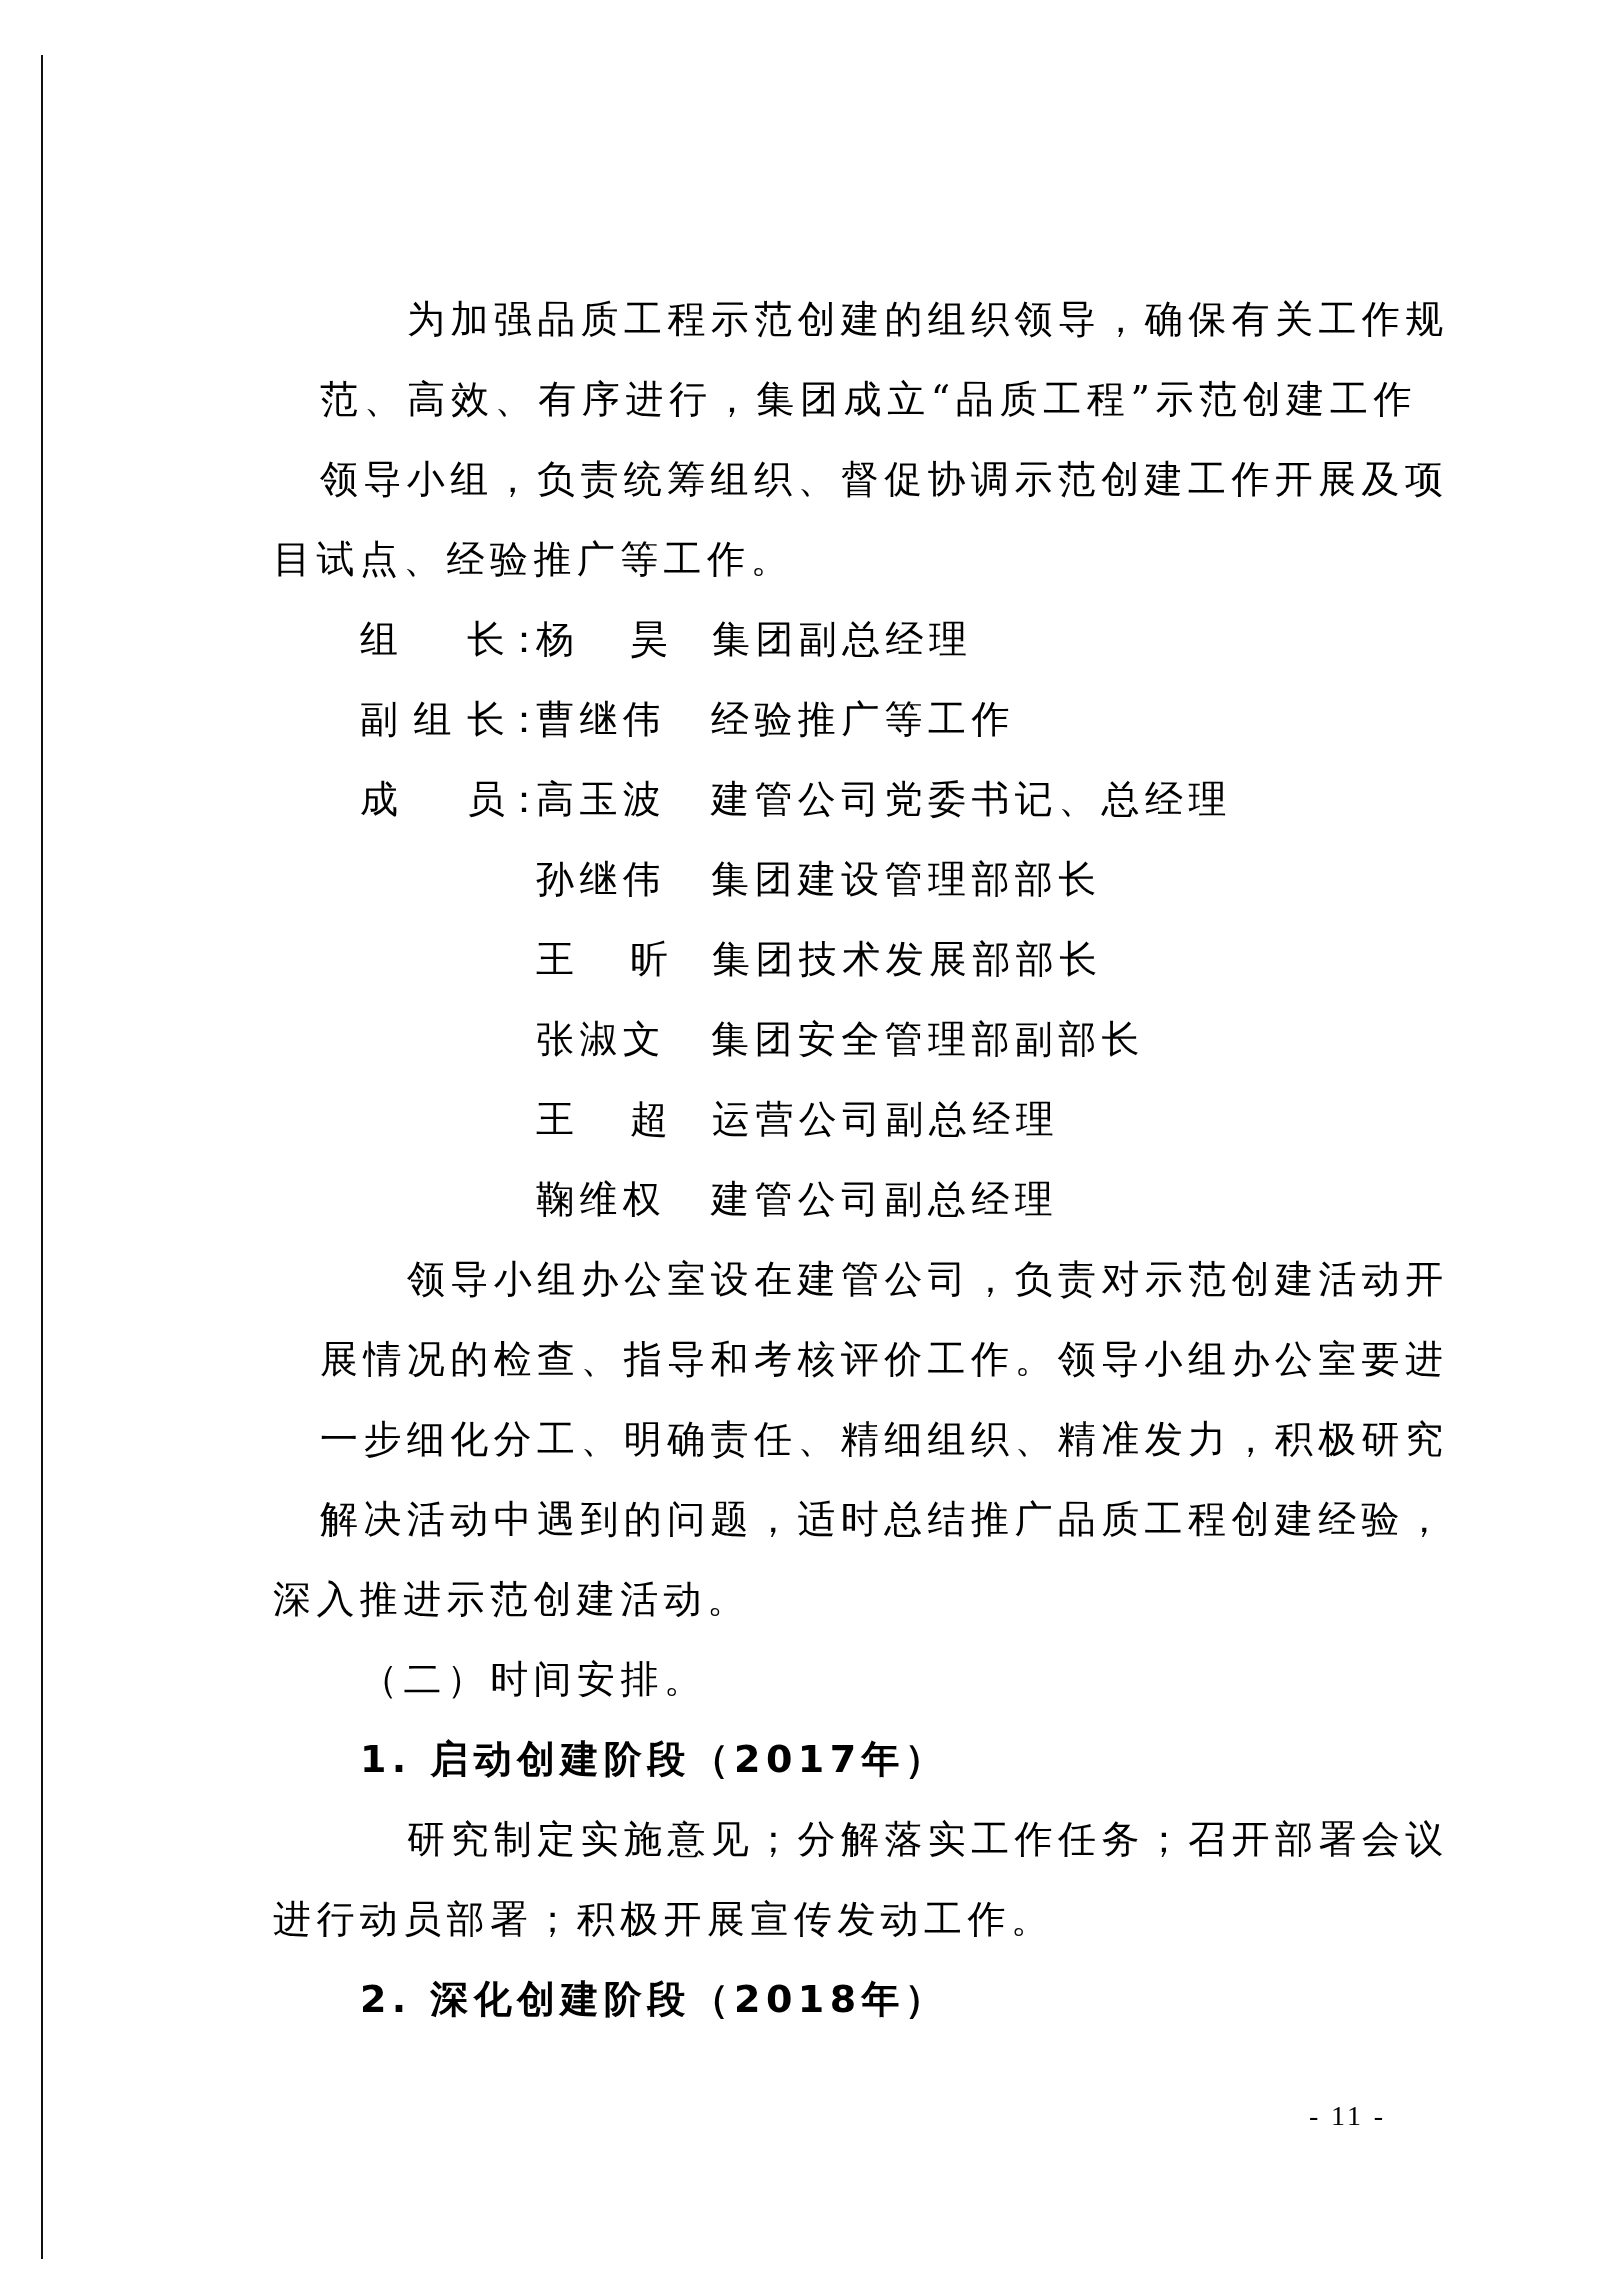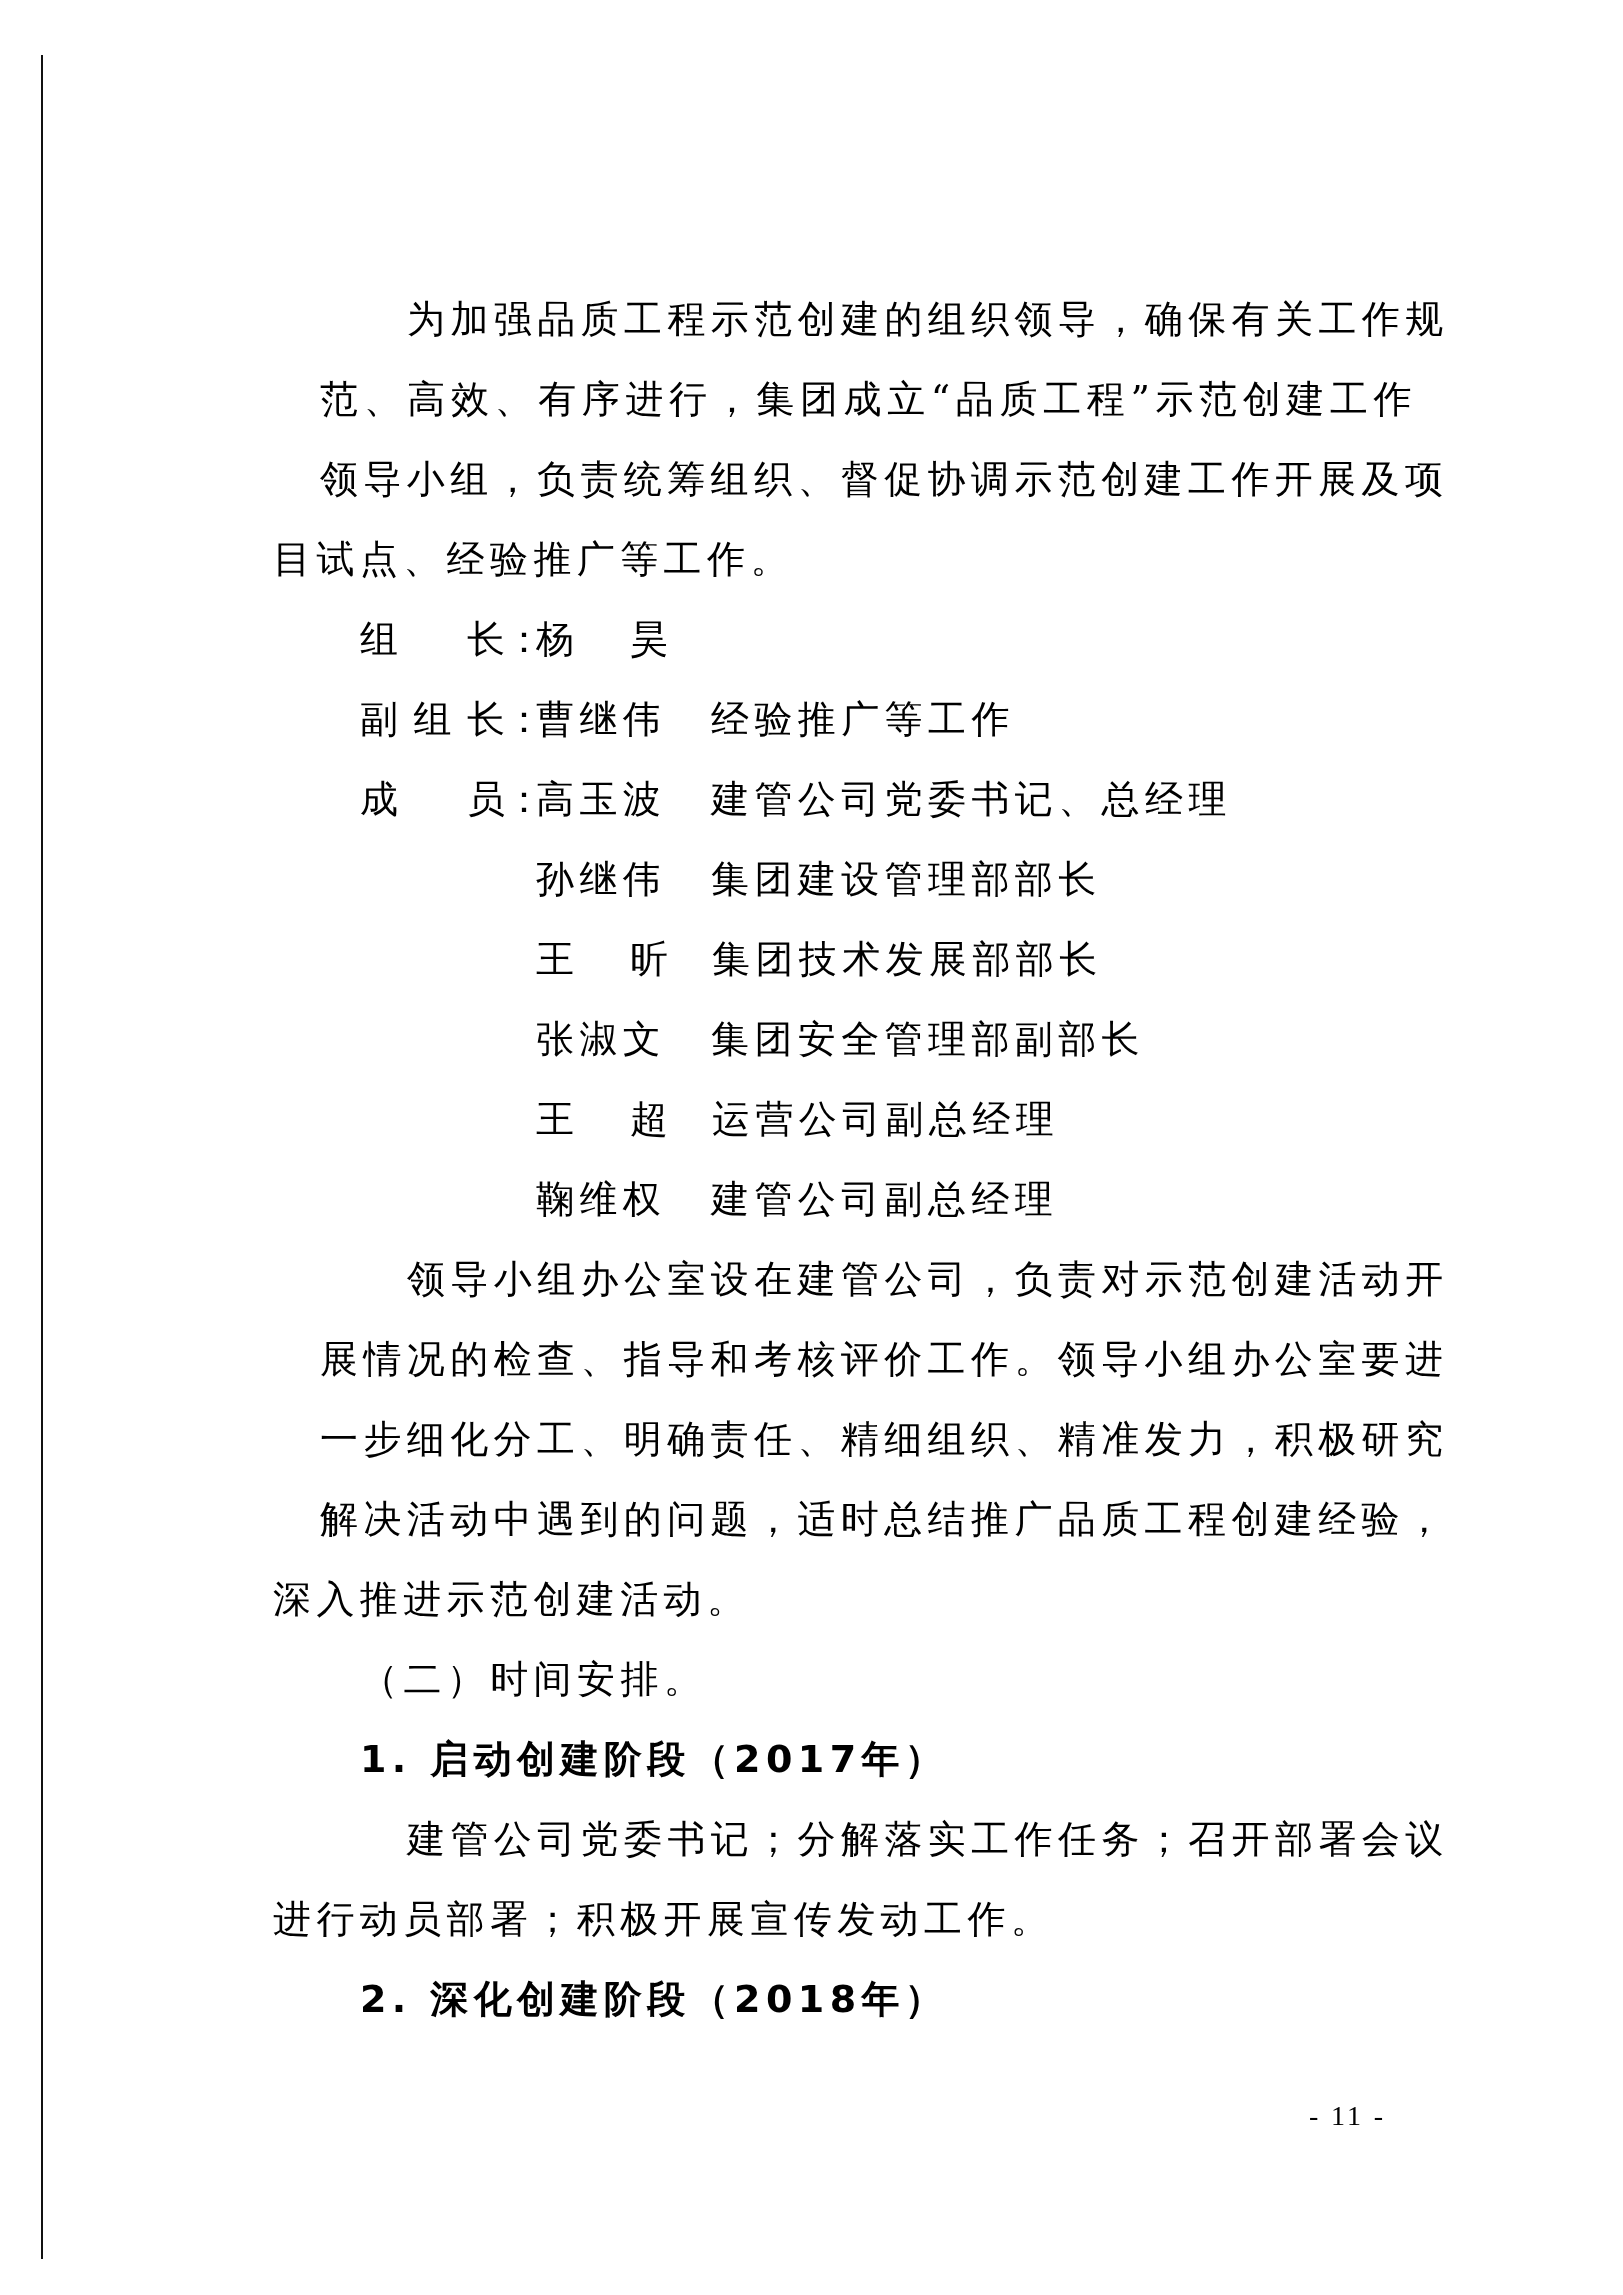--- a/index.html
+++ b/index.html
@@ -112,20 +112,21 @@
     <div class="line">目试点、经验推广等工作。</div>
   </div>
 
   <div>
     <div class="member-row">
       <span class="member-label">
         <span class="lbl">组长</span>
           <span class="colon">：</span>
       </span>
       <span class="member-name spread">杨昊</span>
+      <span class="member-title">集团副总经理</span>
     </div>
     <div class="member-row">
       <span class="member-label">
         <span class="lbl">副组长</span>
           <span class="colon">：</span>
       </span>
       <span class="member-name">曹继伟</span>
       <span class="member-title">经验推广等工作</span>
     </div>
     <div class="member-row">
@@ -168,21 +169,21 @@
     <div class="line justify">展情况的检查、指导和考核评价工作。领导小组办公室要进</div>
     <div class="line justify">一步细化分工、明确责任、精细组织、精准发力，积极研究</div>
     <div class="line justify">解决活动中遇到的问题，适时总结推广品质工程创建经验，</div>
     <div class="line">深入推进示范创建活动。</div>
   </div>
 
   <div class="line indent">（二）时间安排。</div>
 
   <div class="line indent heading-bold">1. 启动创建阶段（2017年）</div>
   <div>
-    <div class="line indent justify">建管公司党委书记；分解落实工作任务；召开部署会议</div>
+    <div class="line indent justify">研究制定实施意见；分解落实工作任务；召开部署会议</div>
     <div class="line">进行动员部署；积极开展宣传发动工作。</div>
   </div>
 
   <div class="line indent heading-bold">2. 深化创建阶段（2018年）</div>
 </div>
 
 <div class="page-number">- 11 -</div>
 
 
 </body></html>

